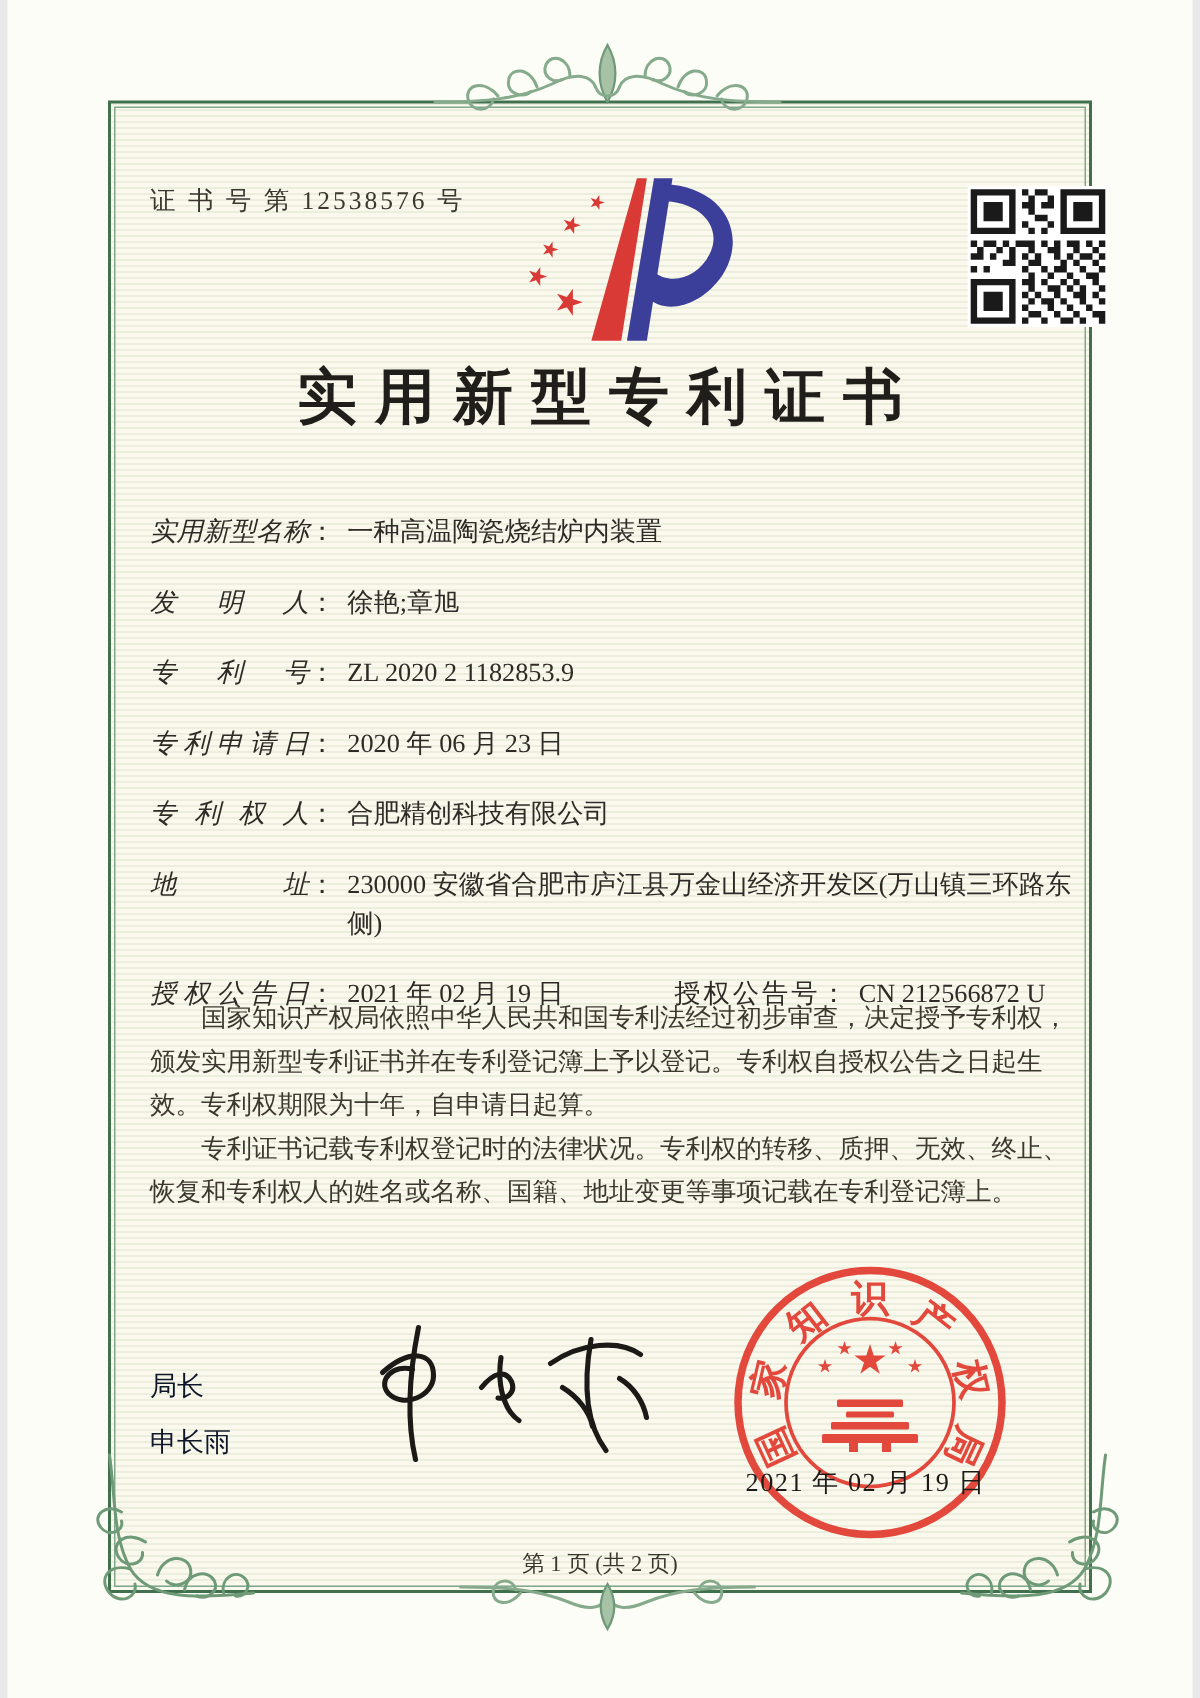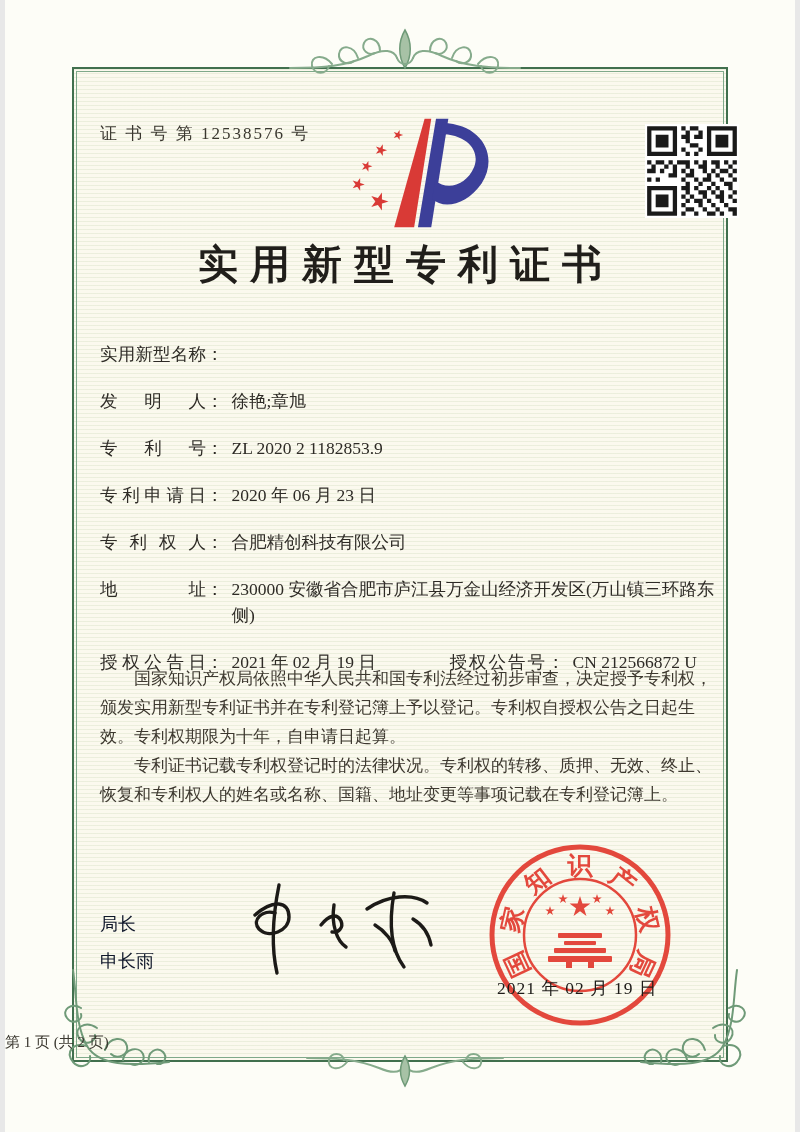--- a/index.html
+++ b/index.html
@@ -32,21 +32,21 @@
   .title {
     position:absolute; left:0; right:0; top:237px; text-align:center;
     font-size:40px; font-weight:600; letter-spacing:12px; color:#201e1a;
     text-indent:12px; 
   }
   
   .fields { position:absolute; left:95px; top:341px; width:620px; font-size:17.5px; }
   .field-row { display:flex; align-items:flex-start; margin-bottom:21px; line-height:26px; }
   .field-label {
     display:inline-block; width:106px; text-align:justify; text-align-last:justify;
-    flex:0 0 106px; white-space:nowrap;
+    flex:0 0 106px; white-space:nowrap;font-style:italic;
   }
   .field-colon { flex:0 0 auto; margin-right:8px; }
   .field-value { flex:1 1 auto; max-width:486px; }
   .pair2 { display:flex; margin-left:18px; }
   .pair2 .field-label2 { white-space:nowrap; letter-spacing:2px; }
   
   .body-text {
     position:absolute; left:95px; top:664px; width:622px;
     font-size:17px; line-height:29px; color:#3d382f;
   }
@@ -54,21 +54,21 @@
   
   .signer { position:absolute; left:95px; top:906px; font-size:18px; line-height:37px; color:#0f172a; }
   .signature { position:absolute; left:212px; top:872px; width:220px; height:112px; }
   
   .seal { position:absolute; left:481px; top:841px; width:188px; height:188px; opacity:0.92; }
   .seal-date {
     position:absolute; left:492px; top:976px; font-size:17.5px; color:#1d1b18;
     letter-spacing:1px; white-space:nowrap;
   }
   
-  .page-indicator { position:absolute; left:0; right:0; top:1033px; text-align:left; font-size:15px; color:#3a372f; }
+  .page-indicator { position:absolute; left:0; right:0; top:1033px; text-align:center; font-size:15px; color:#3a372f; }
   .back-note { position:absolute; left:0; right:0; top:1077px; text-align:center; font-size:17px; color:#44403a; letter-spacing:3px; }
 </style>
 </head>
 <body>
 
 <div class="page">
 
   <div class="frame"></div>
 
   <svg class="flourish" style="left:283px; top:22px;" width="234" height="62" viewBox="0 0 234 62">
@@ -147,20 +147,21 @@
          M9 17h1v1H9zM11 17h2v1h-2zM14 17h1v1h-1zM17 17h1v1h-1zM20 17h1v1h-1zM8 18h1v1H8zM12 18h1v1h-1zM15 18h1v1h-1zM18 18h1v1h-1z
          M9 19h2v1H9zM13 19h1v1h-1zM16 19h1v1h-1zM19 19h2v1h-2zM8 20h1v1H8zM11 20h1v1h-1zM14 20h2v1h-2zM17 20h1v1h-1zM20 20h1v1h-1z"></path>
   </svg>
 
   <div class="title">实用新型专利证书</div>
 
   <div class="fields">
     <div class="field-row">
       <span class="field-label">实用新型名称</span>
         <span class="field-colon">：</span>
+      <span class="field-value">一种高温陶瓷烧结炉内装置</span>
     </div>
     <div class="field-row">
       <span class="field-label">发明人</span>
         <span class="field-colon">：</span>
       <span class="field-value">徐艳;章旭</span>
     </div>
     <div class="field-row">
       <span class="field-label">专利号</span>
         <span class="field-colon">：</span>
       <span class="field-value">ZL 2020 2 1182853.9</span>

